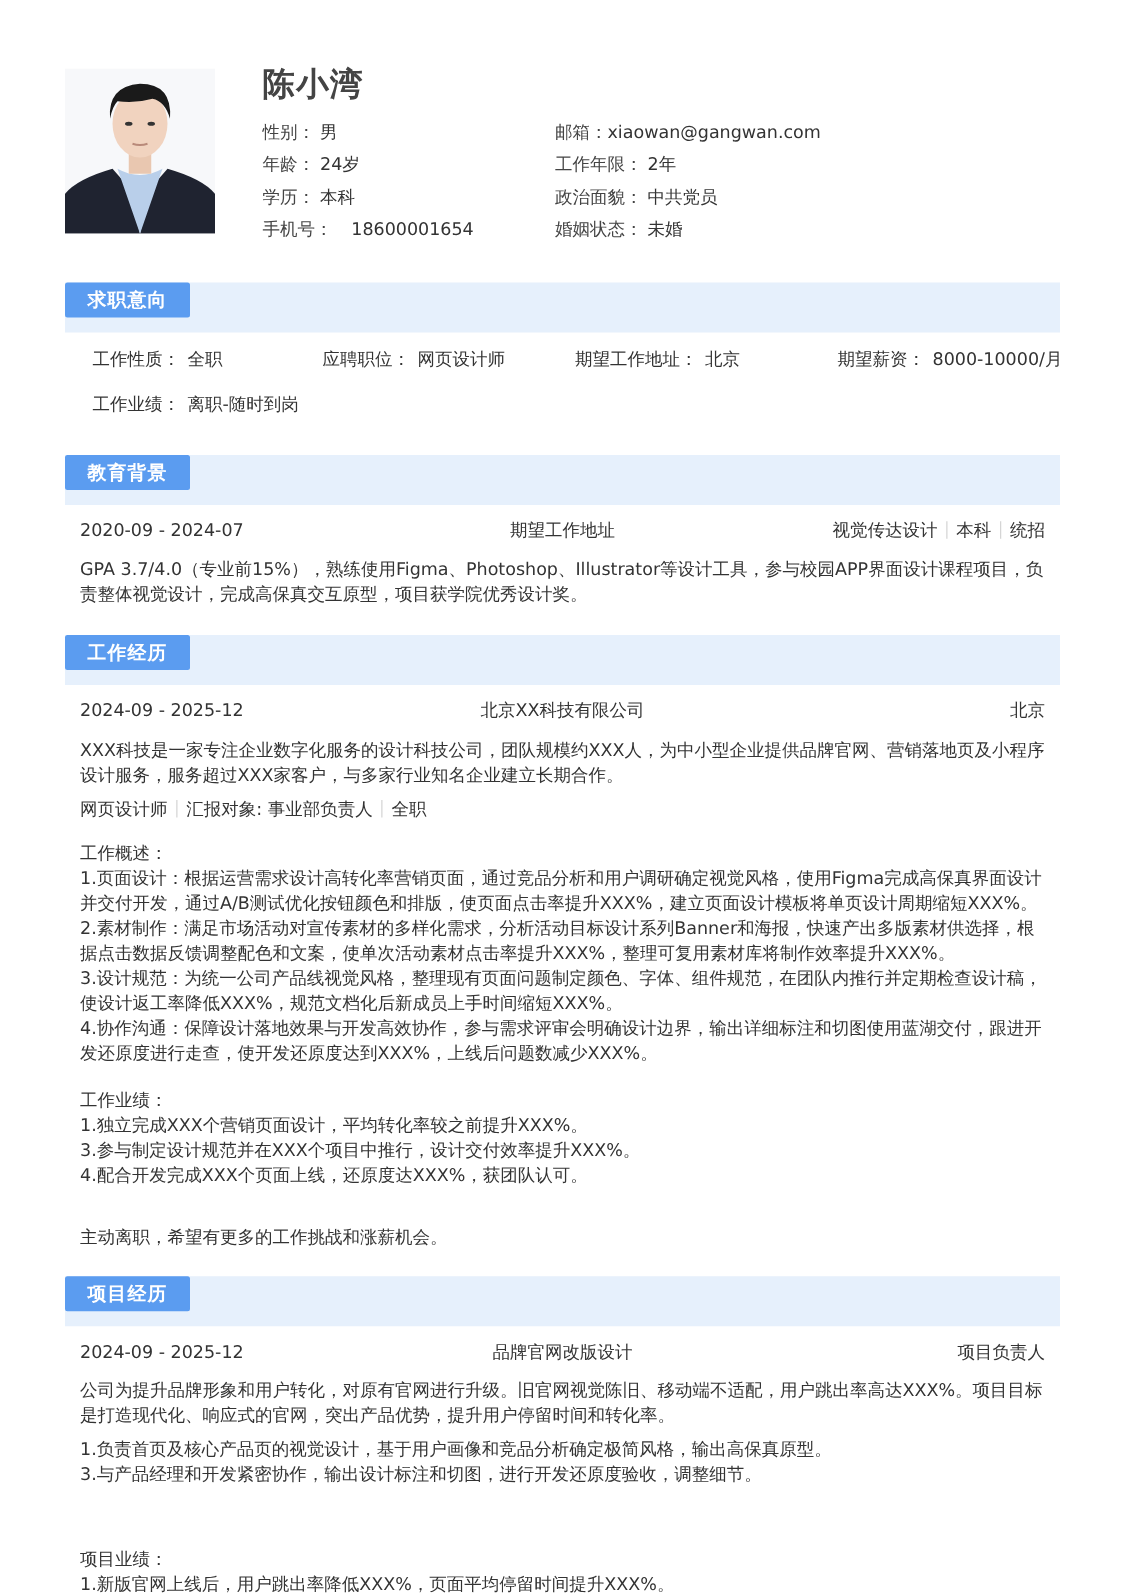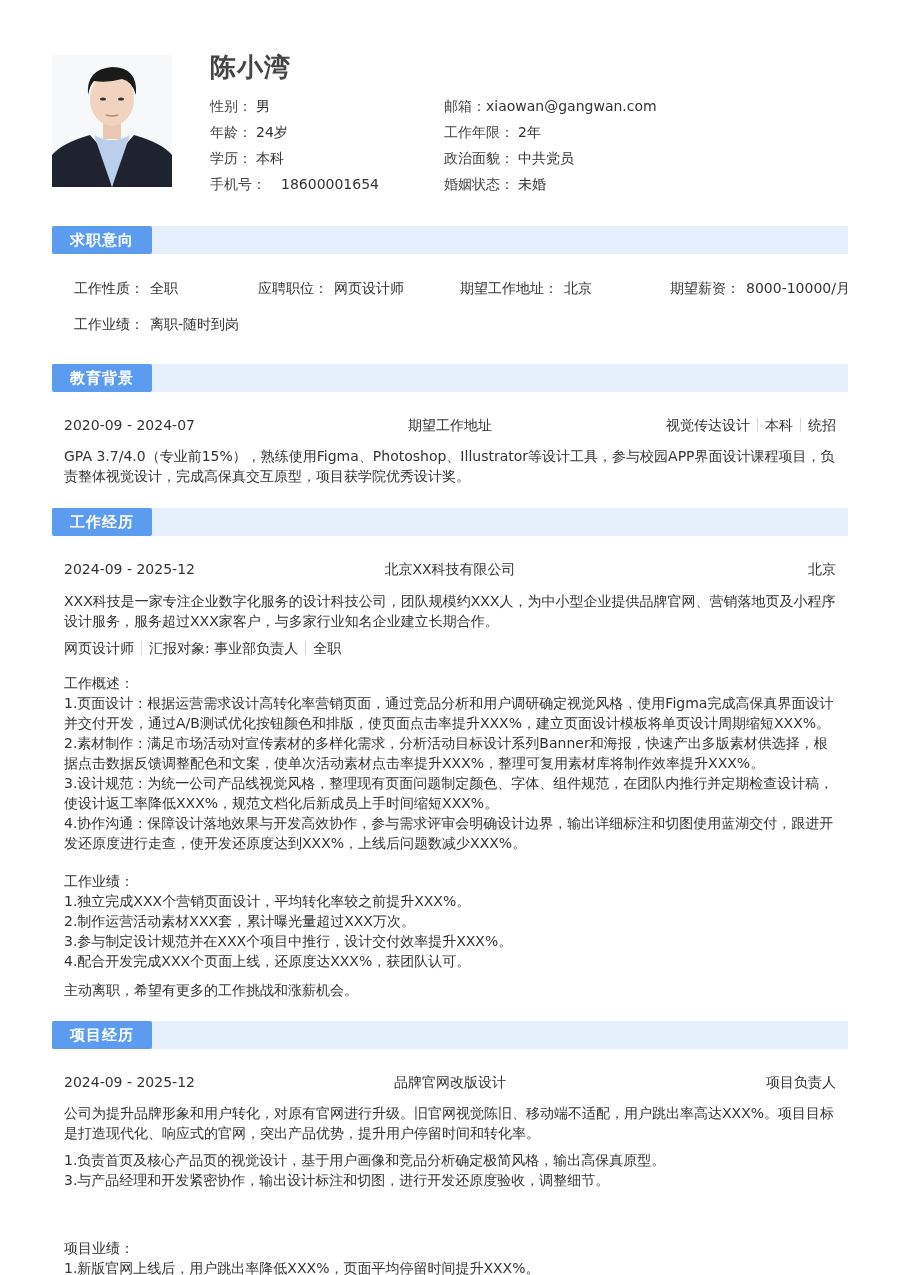--- a/index.html
+++ b/index.html
@@ -10,21 +10,21 @@
   .photo { position: absolute; left: 0; top: 7px; width: 120px; height: 132px; overflow: hidden; background: #f5f6f8; }
   .photo svg { display: block; width: 120px; height: 132px; }
   .name { position: absolute; left: 158px; top: 2px; font-size: 26px; font-weight: bold; color: #444444; letter-spacing: 1px; }
   .info-col { position: absolute; top: 45px; }
   .info-col.left { left: 158px; }
   .info-col.right { left: 392px; }
   .info-row { height: 26px; line-height: 26px; font-size: 14px; color: #333; white-space: nowrap; }
   .info-row .k { color: #444; }
   .info-row .v { margin-left: 4px; }
 
-  .section-bar { position: absolute; left: 52px; width: 796px; height: 28px; background: #e6f0fc; }
+  .section-bar { position: absolute; left: 52px; width: 796px; height: 40px; background: #e6f0fc; }
   .section-tab { position: absolute; left: 0; top: 0; height: 28px; width: 100px; background: #5b9cf0; color: #ffffff; font-weight: bold; font-size: 15px; line-height: 28px; text-align: center; border-radius: 2px; letter-spacing: 1px; }
 
   .row3 { position: absolute; left: 64px; width: 772px; height: 22px; line-height: 22px; font-size: 14px; }
   .row3 .l { position: absolute; left: 0; }
   .row3 .c { position: absolute; left: 0; width: 772px; text-align: center; }
   .row3 .r { position: absolute; right: 0; }
   .sep { display: inline-block; width: 1px; height: 14px; background: #d5d5d5; margin: 0 7px; vertical-align: -2px; }
 
   .para { position: absolute; left: 64px; width: 772px; font-size: 14px; line-height: 20px; color: #333; }
   .intent { position: absolute; left: 64px; font-size: 14px; line-height: 20px; white-space: nowrap; margin-left: 10px; }
@@ -99,21 +99,20 @@
   <div>工作概述：</div>
   <div>1.页面设计：根据运营需求设计高转化率营销页面，通过竞品分析和用户调研确定视觉风格，使用Figma完成高保真界面设计并交付开发，通过A/B测试优化按钮颜色和排版，使页面点击率提升XXX%，建立页面设计模板将单页设计周期缩短XXX%。</div>
   <div>2.素材制作：满足市场活动对宣传素材的多样化需求，分析活动目标设计系列Banner和海报，快速产出多版素材供选择，根据点击数据反馈调整配色和文案，使单次活动素材点击率提升XXX%，整理可复用素材库将制作效率提升XXX%。</div>
   <div>3.设计规范：为统一公司产品线视觉风格，整理现有页面问题制定颜色、字体、组件规范，在团队内推行并定期检查设计稿，使设计返工率降低XXX%，规范文档化后新成员上手时间缩短XXX%。</div>
   <div>4.协作沟通：保障设计落地效果与开发高效协作，参与需求评审会明确设计边界，输出详细标注和切图使用蓝湖交付，跟进开发还原度进行走查，使开发还原度达到XXX%，上线后问题数减少XXX%。</div>
 </div>
 
 <div class="para" style="top:871px">
   <div>工作业绩：</div>
   <div>1.独立完成XXX个营销页面设计，平均转化率较之前提升XXX%。</div>
-  <div>2.制作运营活动素材XXX套，累计曝光量超过XXX万次。</div>
   <div>3.参与制定设计规范并在XXX个项目中推行，设计交付效率提升XXX%。</div>
   <div>4.配合开发完成XXX个页面上线，还原度达XXX%，获团队认可。</div>
 </div>
 <div class="para" style="top:980px">主动离职，希望有更多的工作挑战和涨薪机会。</div>
 
 <div class="section-bar" style="top:1021px">
   <div class="section-tab">项目经历</div>
 </div>
 <div class="row3" style="top:1071px">
   <span class="l">2024-09 - 2025-12</span>

